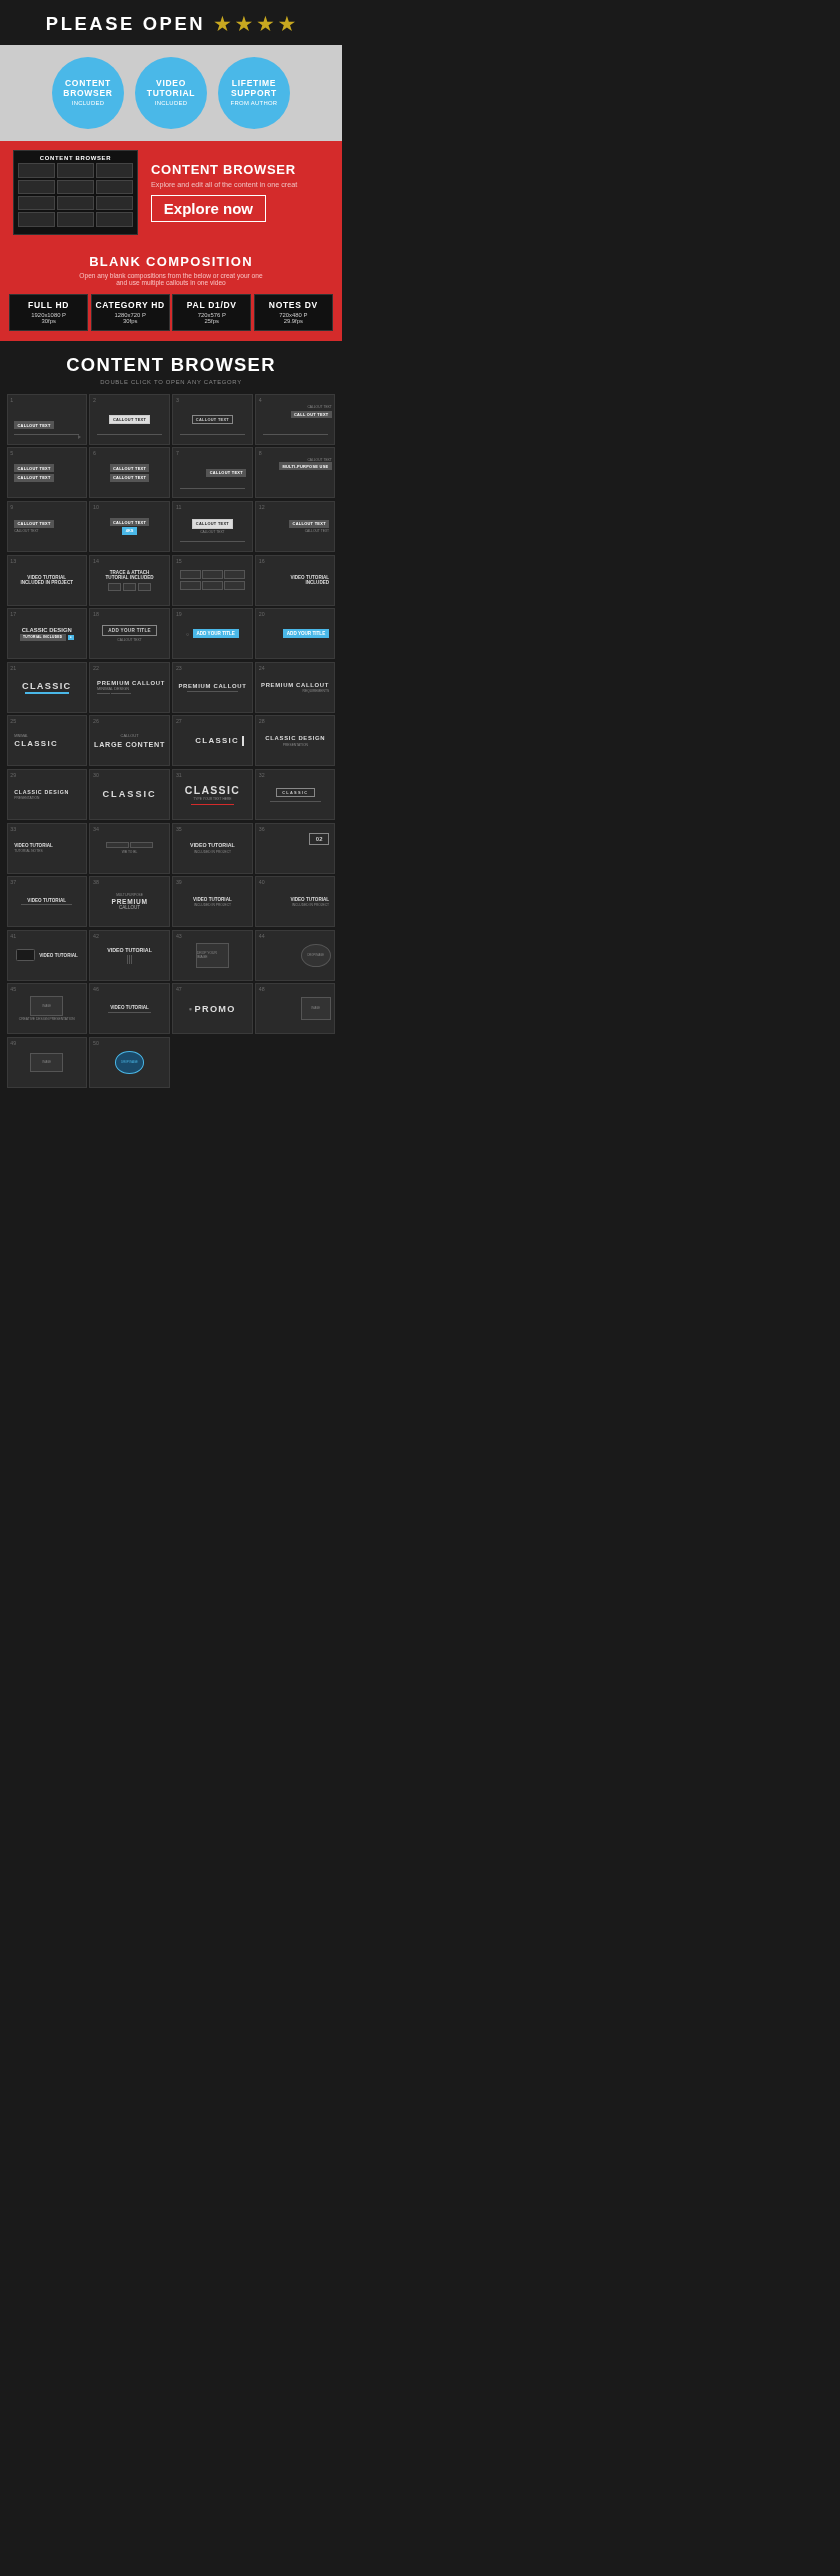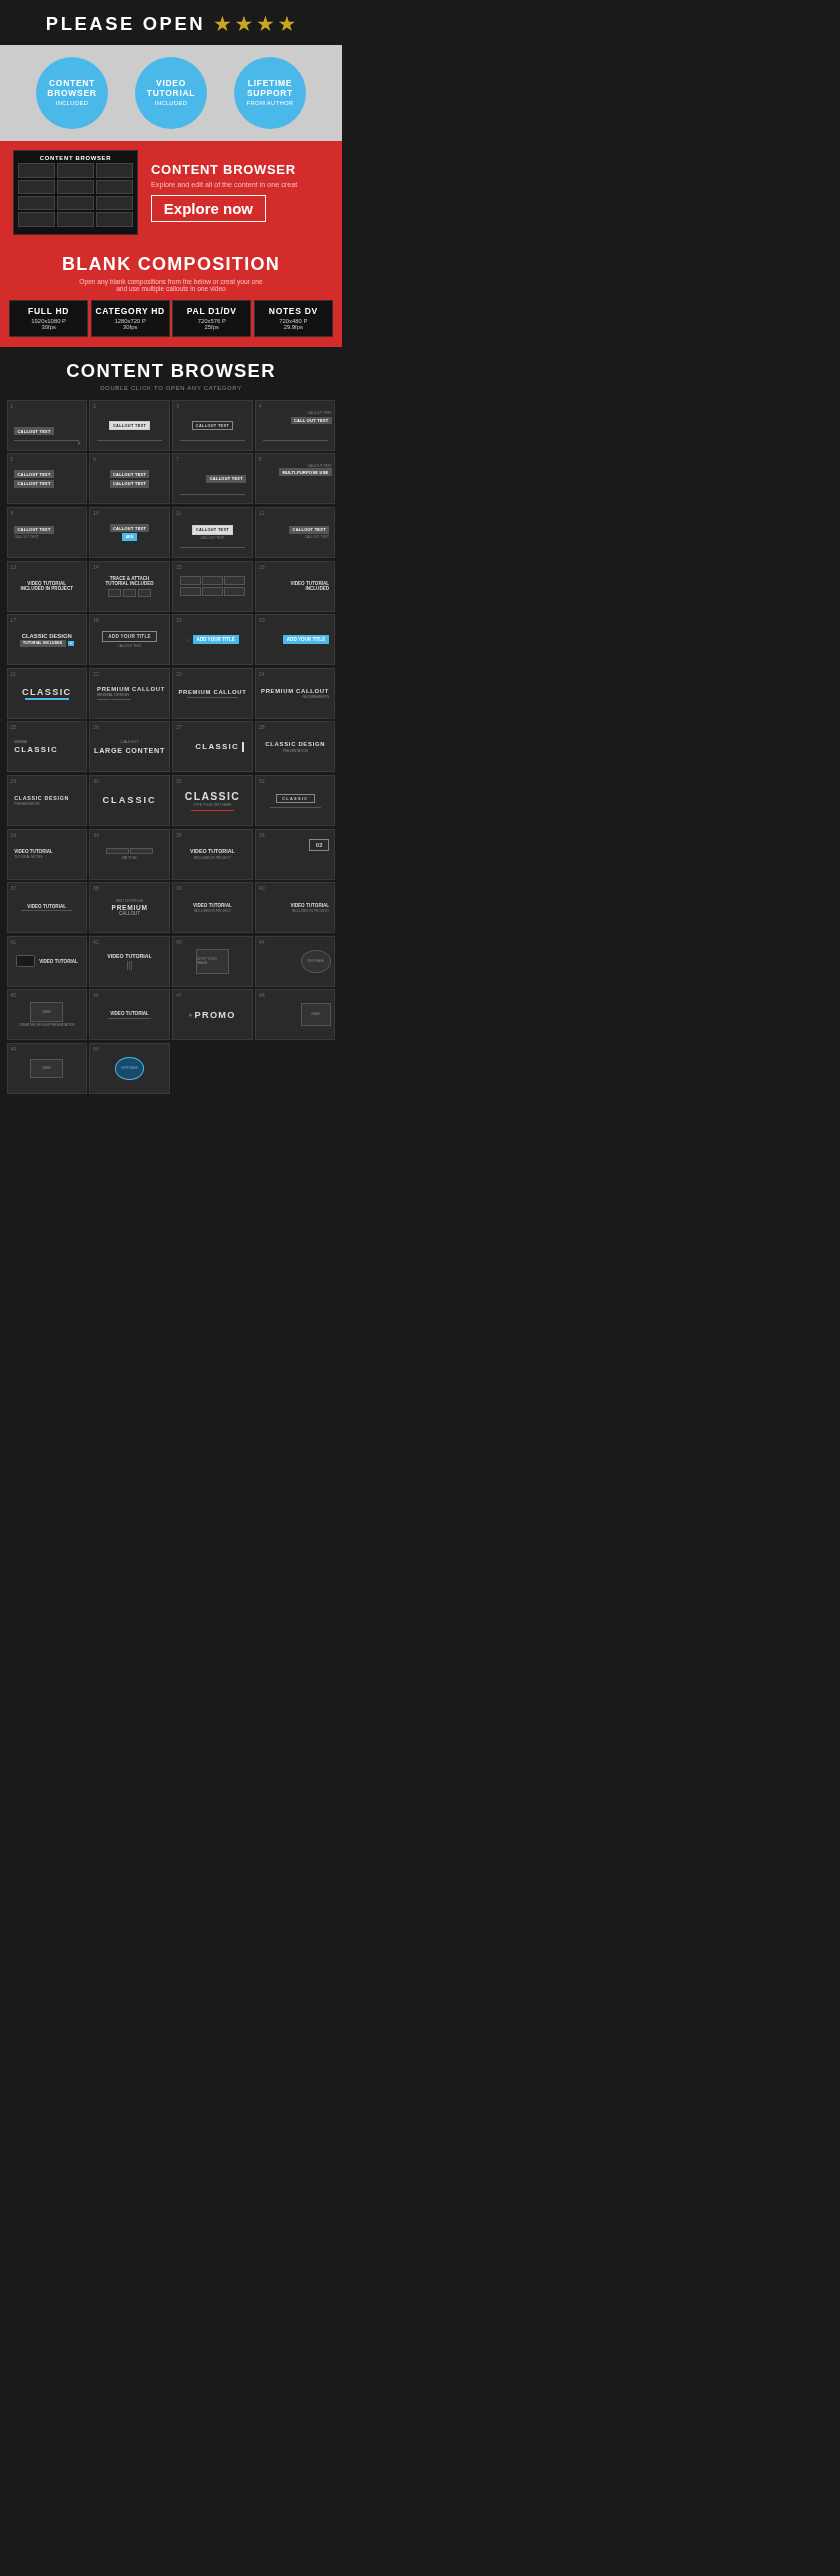--- a/index.html
+++ b/index.html
@@ -34,21 +34,21 @@
       font-size: 21px;
       color: #c8a820;
     }
 
     
     .features-section {
       background: #ccc;
       padding: 11.8px 6.6px;
       display: flex;
       justify-content: center;
-      gap: 27px;
+      gap: 11px;
     }
     .feature-circle {
       width: 72px;
       height: 72px;
       border-radius: 50%;
       background: #4ab8e8;
       display: flex;
       flex-direction: column;
       align-items: center;
       justify-content: center;
@@ -133,21 +133,21 @@
       font-weight: bold;
     }
 
     
     .blank-composition {
       background: #d42b2b;
       padding: 10.5px 9.2px;
       text-align: center;
     }
     .blank-composition h2 {
-      font-size: 18px;
+      font-size: 13px;
       font-weight: 900;
       letter-spacing: 1.3px;
       margin-bottom: 2.6px;
     }
     .blank-composition p {
       font-size: 6.6px;
       color: #f9c0c0;
       margin-bottom: 7.9px;
     }
     .formats-grid {

